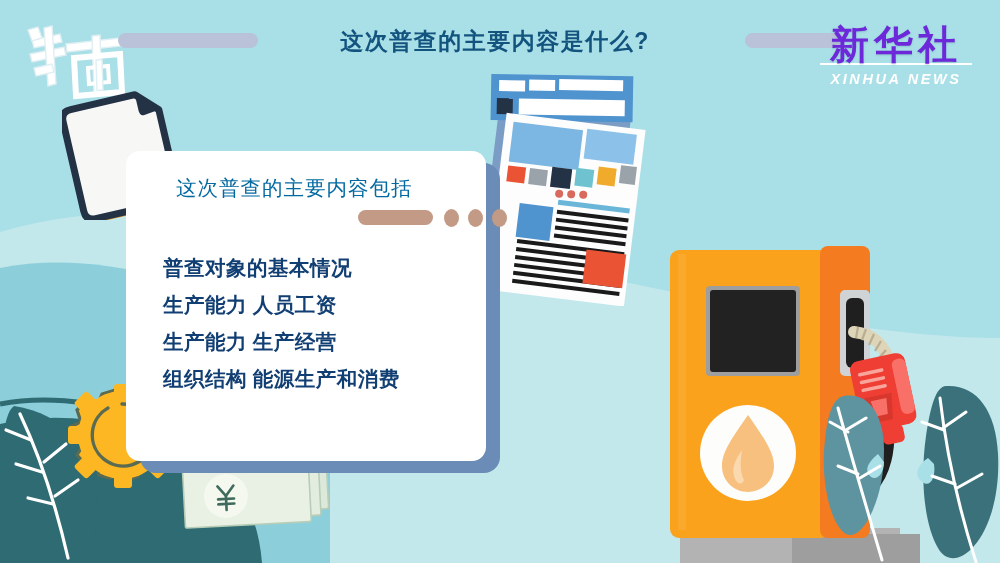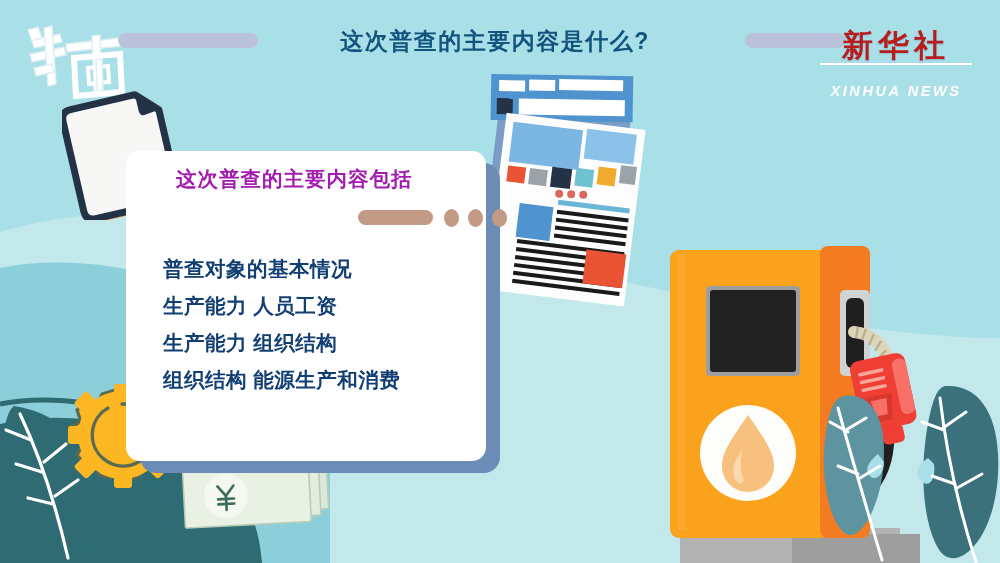--- a/index.html
+++ b/index.html
@@ -22,48 +22,48 @@
   .pill{position:absolute;height:15px;border-radius:8px;background:#b9c2d8;}
   .pill-left{left:118px;top:33px;width:140px;}
   .pill-right{left:745px;top:33px;width:100px;}
   .title{
     position:absolute;left:255px;top:17px;width:480px;height:48px;
     font-size:23px;font-weight:bold;color:#13547f;
     letter-spacing:1.5px;line-height:48px;text-align:center;white-space:nowrap;
   }
   .xinhua{position:absolute;left:820px;top:28px;width:152px;height:56px;}
   .xinhua-cn{
-    font-size:31px;font-weight:bold;color:#b91c1c;letter-spacing:5px;
+    font-size:39px;font-weight:bold;color:#6d28d9;letter-spacing:5px;
     line-height:34px;text-align:center;font-family:"DejaVu Sans",sans-serif;
     text-shadow:0 1px 2px rgba(80,140,160,.35);
   }
   .xinhua-en{
     font-size:14.5px;font-weight:bold;color:#ffffff;letter-spacing:2.6px;
     line-height:17px;text-align:center;font-style:italic;
-    border-top:2px solid #ffffff;padding-top:18px;margin-top:1px;
+    border-top:2px solid #ffffff;padding-top:6px;margin-top:1px;
   }
 
   
   .card-shadow{
     position:absolute;left:140px;top:163px;width:360px;height:310px;
     background:#6b8cb7;border-radius:16px;
   }
   .card{
     position:absolute;left:126px;top:151px;width:360px;height:310px;
     background:#ffffff;border-radius:14px;
   }
   .card-heading{
-    position:absolute;left:176px;top:165px;
-    font-size:20.5px;font-weight:bold;color:#a21caf;letter-spacing:1px;
+    position:absolute;left:176px;top:174px;
+    font-size:20.5px;font-weight:normal;color:#0369a1;letter-spacing:1px;
     white-space:nowrap;
   }
   .deco-bar{position:absolute;left:358px;top:210px;width:75px;height:15px;border-radius:8px;background:#c29a86;}
   .deco-dot{position:absolute;top:209px;width:15px;height:18px;border-radius:50%;background:#c29a86;}
   .dot1{left:444px;} .dot2{left:468px;} .dot3{left:492px;}
-  .card-lines{position:absolute;left:163px;top:250px;width:310px;}
+  .card-lines{position:absolute;left:163px;top:250px;width:310px;font-family:Liberation Serif, serif;}
   .card-line{
     font-size:20.5px;font-weight:bold;color:#123f73;
     line-height:37px;letter-spacing:.5px;white-space:nowrap;
   }
 
   
   .memo{position:absolute;left:62px;top:88px;width:130px;height:132px;}
 
   
   .news{position:absolute;left:468px;top:68px;width:186px;height:238px;}
@@ -309,17 +309,17 @@
   <div class="card-heading">这次普查的主要内容包括</div>
 
   <div class="deco-bar"></div>
   <div class="deco-dot dot1"></div>
   <div class="deco-dot dot2"></div>
   <div class="deco-dot dot3"></div>
 
   <div class="card-lines">
     <div class="card-line">普查对象的基本情况</div>
     <div class="card-line">生产能力 人员工资</div>
-    <div class="card-line">生产能力 组织结构</div>
+    <div class="card-line">生产能力 生产经营</div>
     <div class="card-line">组织结构 能源生产和消费</div>
   </div>
 
 </div>
 
 </body></html>

